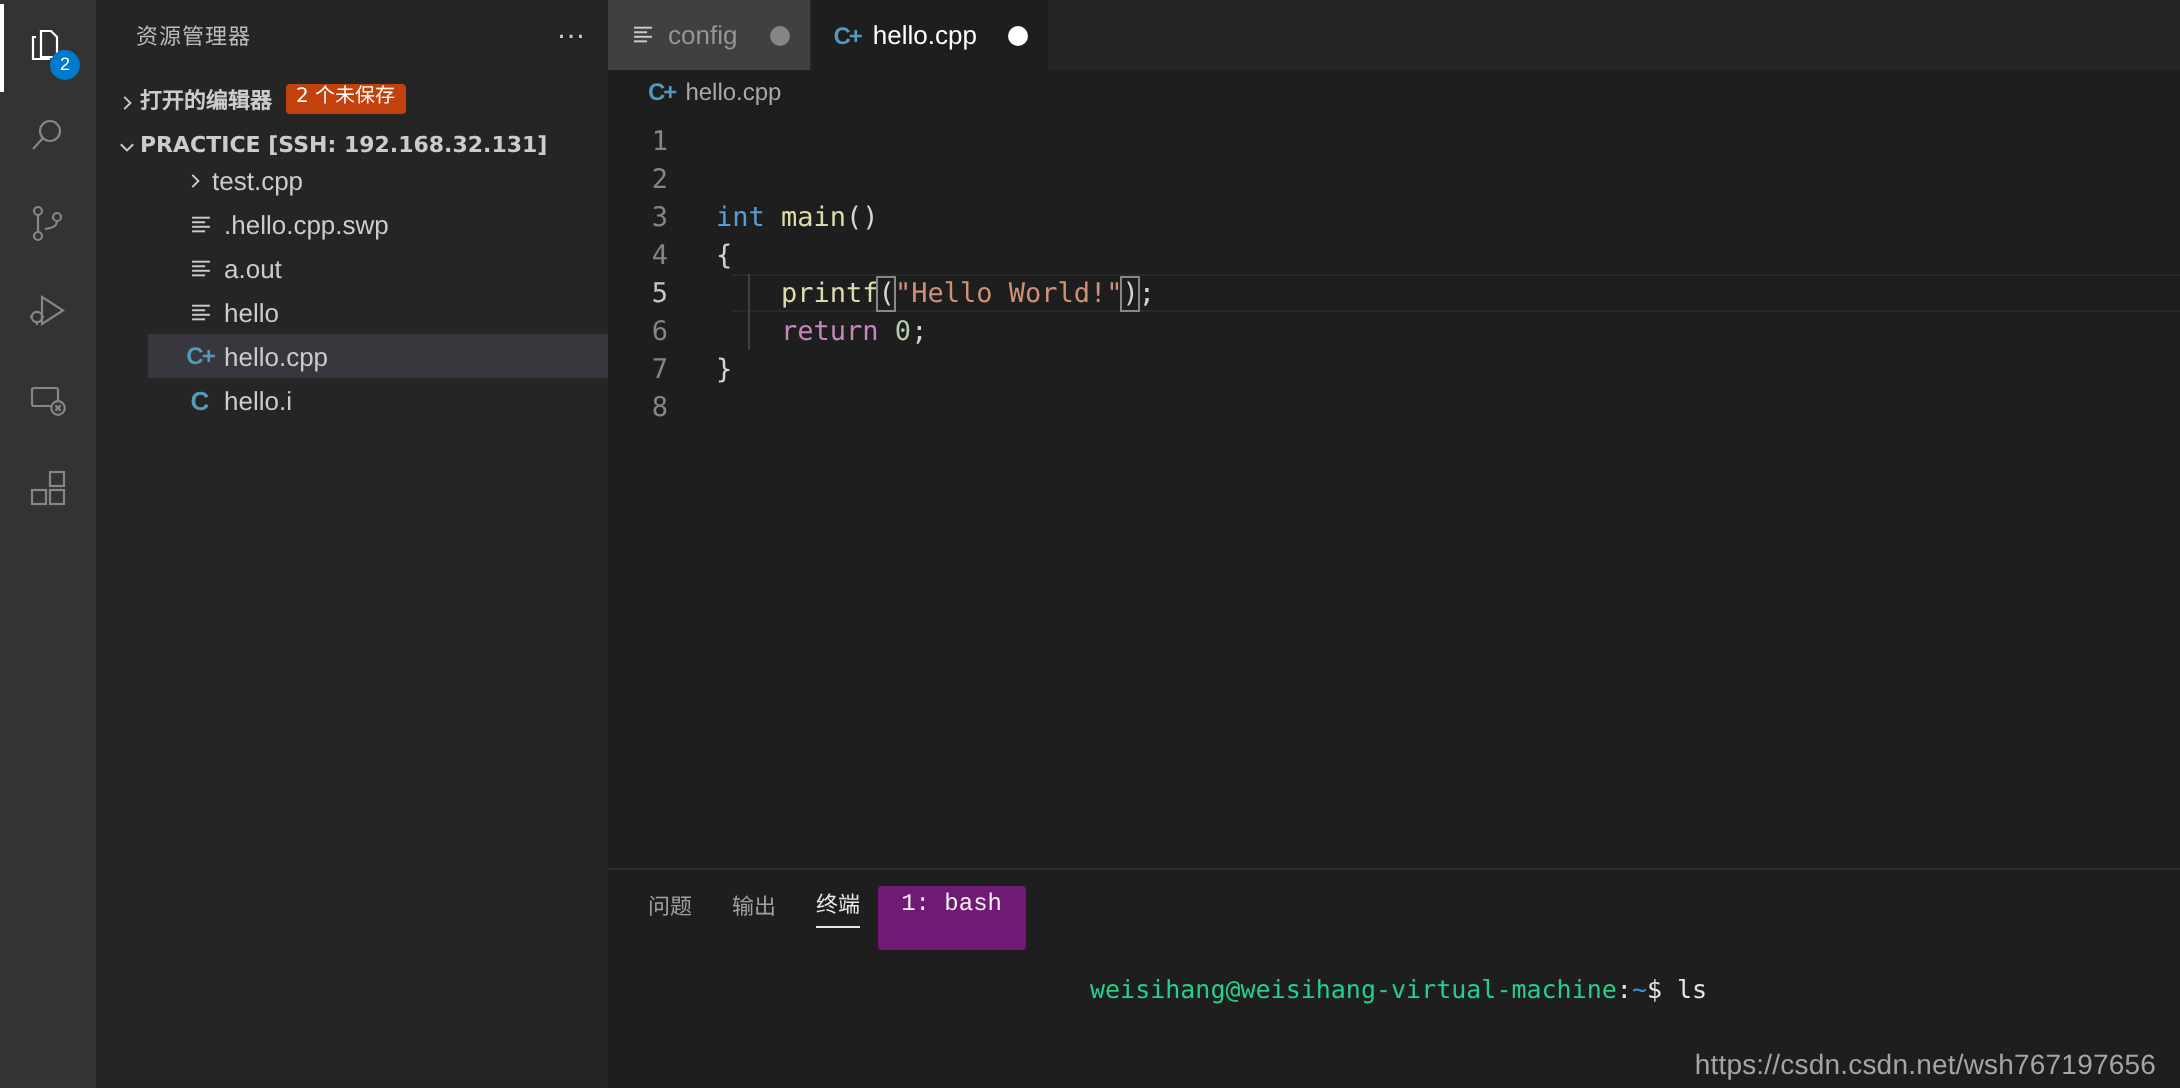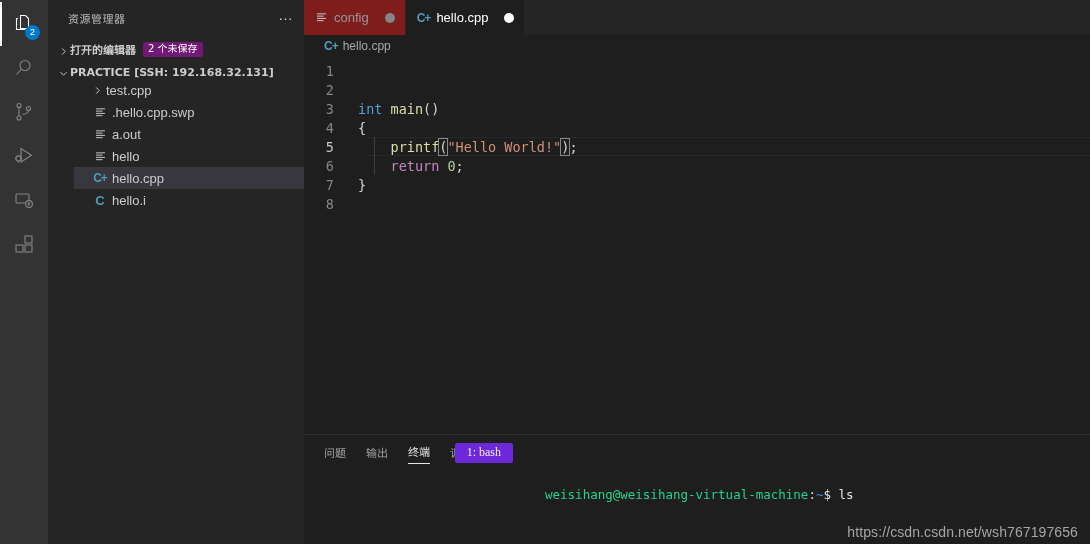--- a/index.html
+++ b/index.html
@@ -112,21 +112,21 @@
     width: 14px;
     display: inline-flex;
     align-items: center;
     justify-content: center;
     flex: 0 0 14px;
     color: #cccccc;
   }
   .section-title { white-space: nowrap; }
   .unsaved-badge {
     margin-left: 7px;
-    background: #701a75;
+    background: #c2410c;
     color: #ffffff;
     border-radius: 2px;
     font-size: 10px;
     font-weight: normal;
     padding: 1px 5px 2px 5px;
     line-height: 12px;
     font-family: "DejaVu Sans", "Liberation Sans", sans-serif;
   }
   .tree { padding-top: 0; padding-left: 26px; }
   .tree-row {
@@ -177,21 +177,21 @@
     background: #252526;
     display: flex;
     align-items: stretch;
   }
   .tab {
     display: flex;
     align-items: center;
     padding: 0 10px 0 11px;
     font-size: 13px;
     color: #969696;
-    background: #7f1d1d;
+    background: #404040;
     border-right: 1px solid #252526;
     box-sizing: border-box;
     min-width: 0;
   }
   .tab.active {
     background: #1e1e1e;
     color: #ffffff;
   }
   .tab .tab-icon {
     margin-right: 6px;
@@ -315,26 +315,26 @@
     white-space: nowrap;
   }
   .panel-tab.active {
     color: #e7e7e7;
     border-bottom: 1px solid #e7e7e7;
   }
   .terminal-select {
     position: absolute;
     right: 12px;
     top: 8px;
-    background: #6d28d9;
+    background: #701a75;
     color: #f0f0f0;
     font-size: 12px;
-    padding: 2px 12px 3px 12px;
+    padding: 2px 12px 16px 12px;
     border-radius: 2px;
-    font-family: Liberation Serif, serif;
+    font-family: Liberation Mono, monospace;
   }
   .terminal-body {
     flex: 1 1 auto;
     padding-left: 20px;
     font-family: "DejaVu Sans Mono", "Liberation Mono", monospace;
     font-size: 12.5px;
     line-height: 17px;
     color: #cccccc;
     overflow: hidden;
     white-space: pre;

